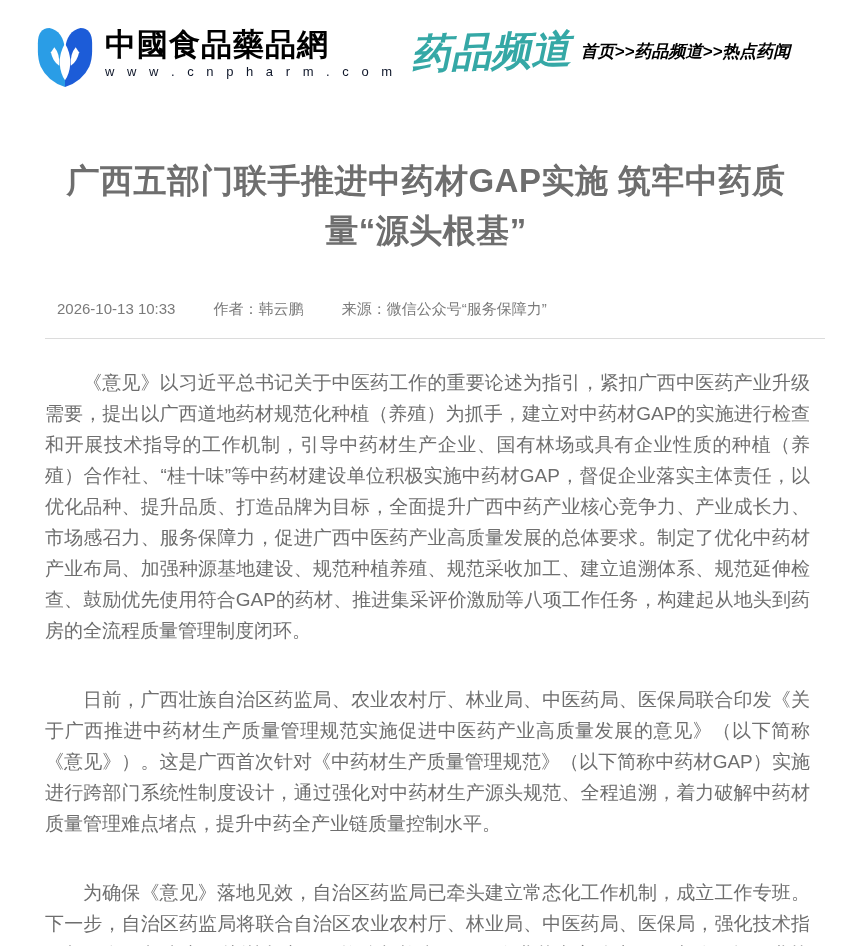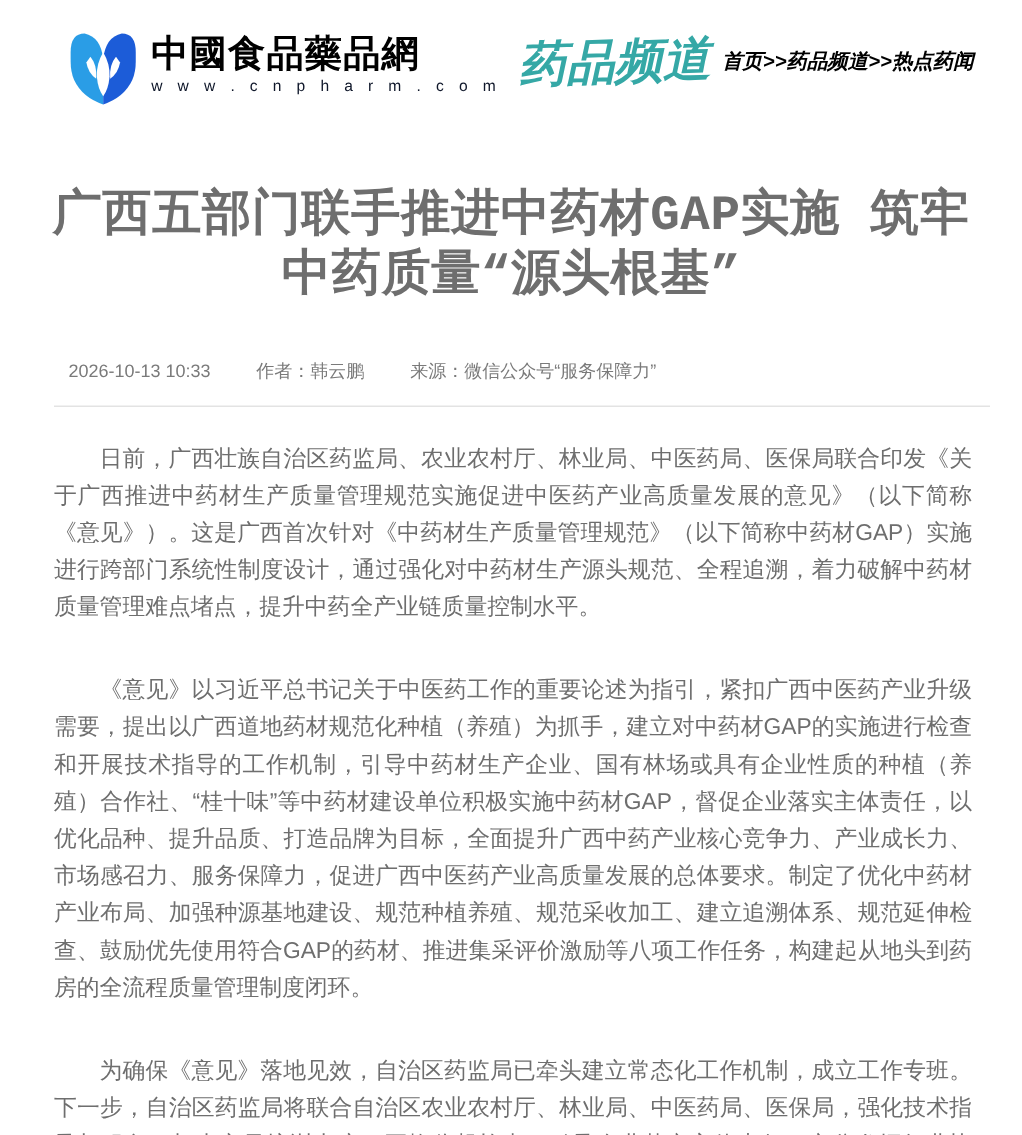--- a/index.html
+++ b/index.html
@@ -4,21 +4,21 @@
 <style>
   html,body{margin:0;padding:0;background:#ffffff;}
   body{
     width:852px;height:946px;overflow:hidden;
     font-family:"Liberation Sans","DejaVu Sans",sans-serif;
     color:#6e6e6e;
   }
   
   .header{
     display:flex;align-items:flex-start;
-    padding:24px 0 0 55px;height:76px;
+    padding:24px 0 0 34px;height:76px;
   }
   .logo-link{display:flex;align-items:flex-start;text-decoration:none;cursor:pointer;}
   .logo-mark{width:62px;height:66px;flex:0 0 auto;}
   .logo-text{margin-left:9px;margin-top:4px;}
   .site-name{
     font-family:"Liberation Serif","DejaVu Serif",serif;
     font-weight:bold;font-size:31px;color:#000;line-height:34px;
     letter-spacing:1px;white-space:nowrap;
   }
   .site-url{
@@ -34,23 +34,22 @@
   .breadcrumb{
     margin:16px 0 0 10px;font-size:17px;font-weight:bold;color:#000;
     white-space:nowrap;
     font-style:italic;
   }
   .breadcrumb .crumb{cursor:pointer;}
   .breadcrumb .sep{font-weight:bold;}
   
   .article-title{
     margin:56px 40px 0 40px;
-    text-align:center;font-weight:bold;font-size:41px;line-height:50px;
+    text-align:center;font-weight:bold;font-size:33px;line-height:50px;
     letter-spacing:0.5px;
-    font-family:Liberation Mono, monospace;
   }
   .meta-row{
     margin:44px 0 0 57px;font-size:15px;color:#7a7a7a;white-space:nowrap;
   }
   .meta-row span{margin-right:34px;}
   .divider{
     margin:19px 27px 0 45px;height:0;
     border-top:1px solid #dcdcdc;
   }
   .article-body{
@@ -90,16 +89,16 @@
 
 <div class="meta-row">
   <span>2026-10-13 10:33</span>
   <span>作者：韩云鹏</span>
   <span>来源：微信公众号“服务保障力”</span>
 </div>
 
 <div class="divider"></div>
 
 <div class="article-body">
+  <p>《意见》以习近平总书记关于中医药工作的重要论述为指引，紧扣广西中医药产业升级需要，提出以广西道地药材规范化种植（养殖）为抓手，建立对中药材GAP的实施进行检查和开展技术指导的工作机制，引导中药材生产企业、国有林场或具有企业性质的种植（养殖）合作社、“桂十味”等中药材建设单位积极实施中药材GAP，督促企业落实主体责任，以优化品种、提升品质、打造品牌为目标，全面提升广西中药产业核心竞争力、产业成长力、市场感召力、服务保障力，促进广西中医药产业高质量发展的总体要求。制定了优化中药材产业布局、加强种源基地建设、规范种植养殖、规范采收加工、建立追溯体系、规范延伸检查、鼓励优先使用符合GAP的药材、推进集采评价激励等八项工作任务，构建起从地头到药房的全流程质量管理制度闭环。</p>
   <p>日前，广西壮族自治区药监局、农业农村厅、林业局、中医药局、医保局联合印发《关于广西推进中药材生产质量管理规范实施促进中医药产业高质量发展的意见》（以下简称《意见》）。这是广西首次针对《中药材生产质量管理规范》（以下简称中药材GAP）实施进行跨部门系统性制度设计，通过强化对中药材生产源头规范、全程追溯，着力破解中药材质量管理难点堵点，提升中药全产业链质量控制水平。</p>
-  <p>《意见》以习近平总书记关于中医药工作的重要论述为指引，紧扣广西中医药产业升级需要，提出以广西道地药材规范化种植（养殖）为抓手，建立对中药材GAP的实施进行检查和开展技术指导的工作机制，引导中药材生产企业、国有林场或具有企业性质的种植（养殖）合作社、“桂十味”等中药材建设单位积极实施中药材GAP，督促企业落实主体责任，以优化品种、提升品质、打造品牌为目标，全面提升广西中药产业核心竞争力、产业成长力、市场感召力、服务保障力，促进广西中医药产业高质量发展的总体要求。制定了优化中药材产业布局、加强种源基地建设、规范种植养殖、规范采收加工、建立追溯体系、规范延伸检查、鼓励优先使用符合GAP的药材、推进集采评价激励等八项工作任务，构建起从地头到药房的全流程质量管理制度闭环。</p>
   <p>为确保《意见》落地见效，自治区药监局已牵头建立常态化工作机制，成立工作专班。下一步，自治区药监局将联合自治区农业农村厅、林业局、中医药局、医保局，强化技术指导与服务，加大宣贯培训力度，严格监督检查，引导企业落实主体责任，充分发挥行业协会、第三方检测机构和社会公众的监督作用，形成中药材质量安全社会共治新格局，全力推动广西中药材生产走向规范化、标准化、品牌化，为广西打造十大制造业现代化产业支柱贡献中医药力量。（韩云鹏）</p>
 </div>
 
 </body></html>

